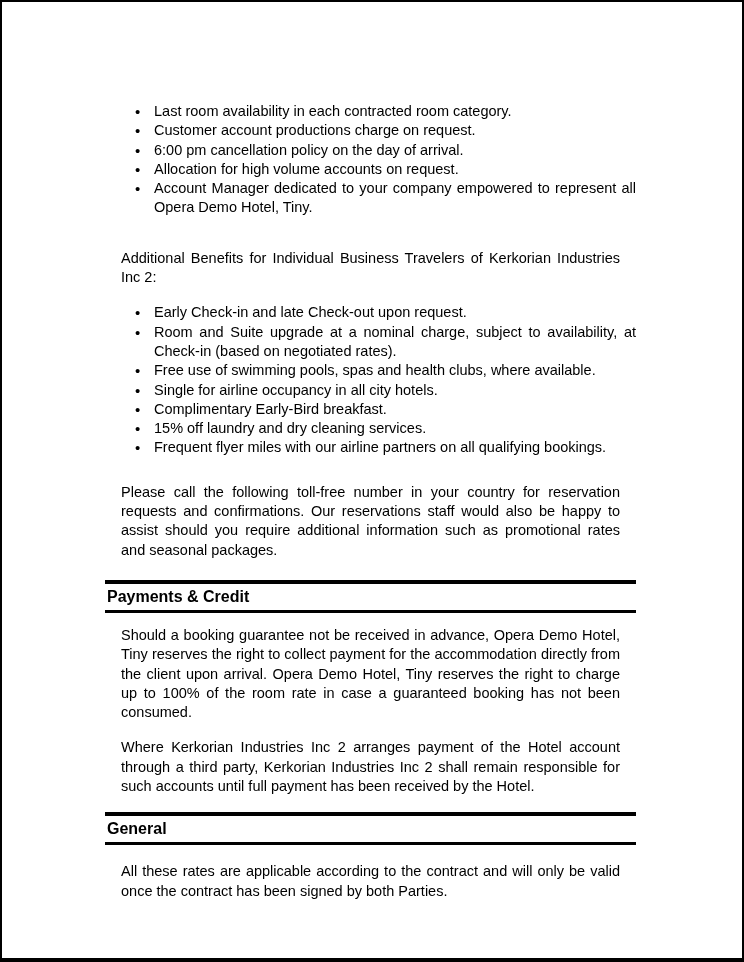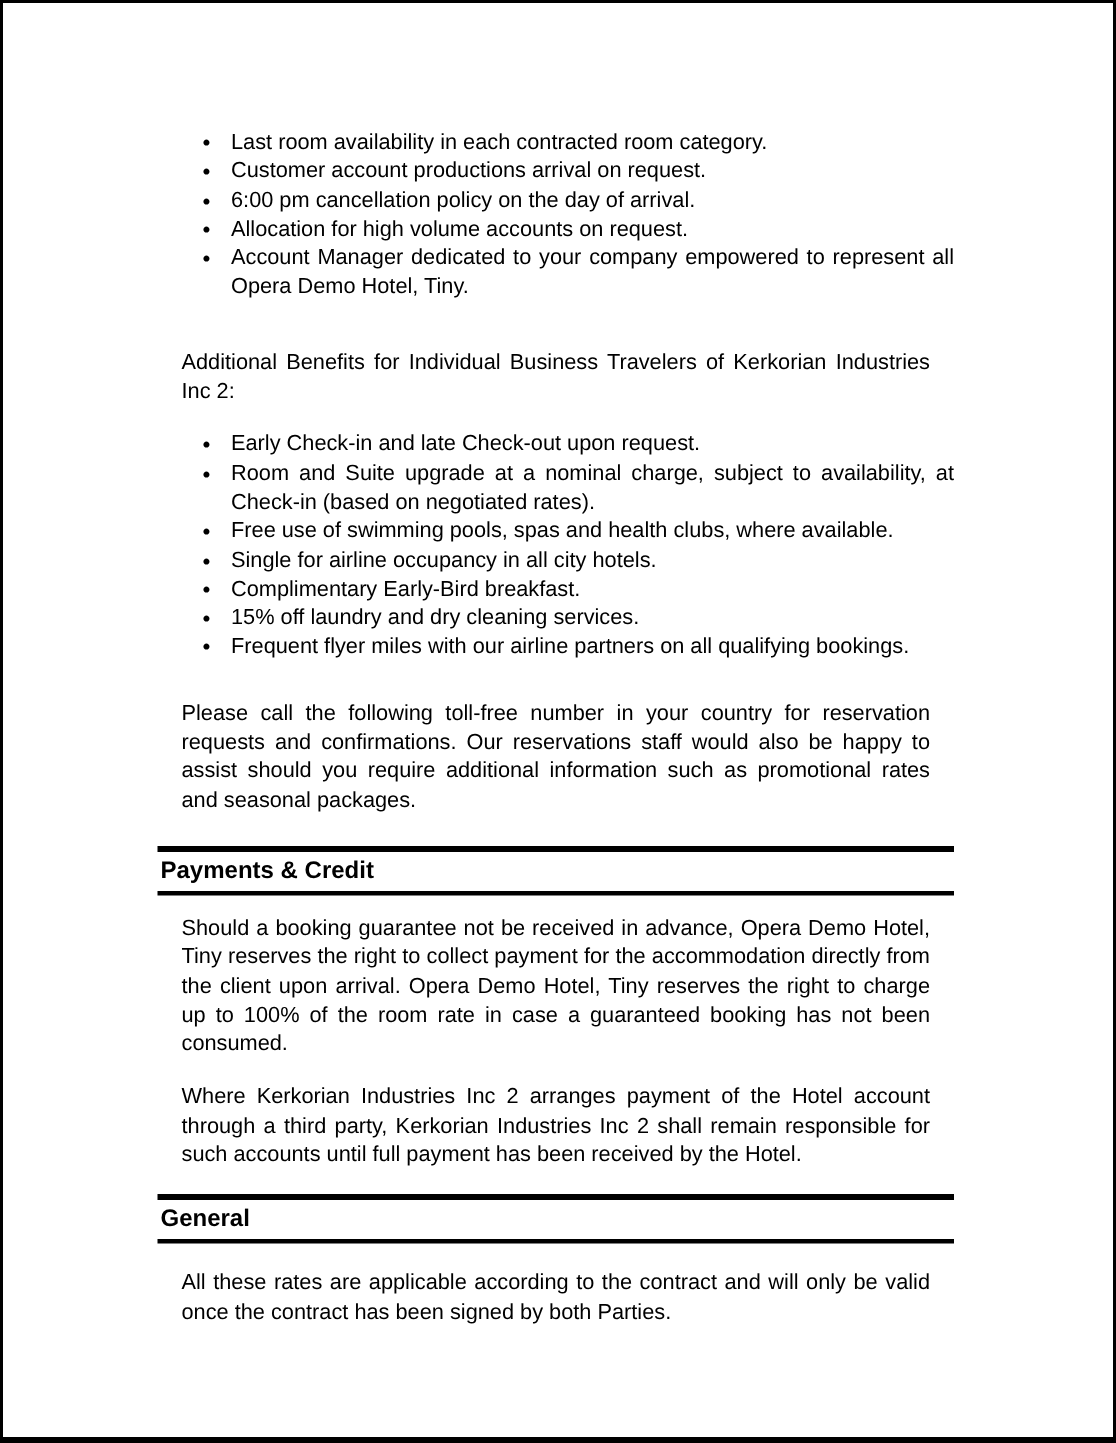--- a/index.html
+++ b/index.html
@@ -14,21 +14,21 @@
     box-sizing: border-box;
     background: #ffffff;
     border: 2px solid #000000;
     border-bottom-width: 4px;
     overflow: hidden;
     font-family: "Liberation Sans", "DejaVu Sans", sans-serif;
     color: #000000;
   }
   .content {
     position: absolute;
-    top: 0;
+    top: 16px;
     left: 103px;
     width: 531px;
     padding-top: 84px;
     font-size: 14.5px;
     line-height: 19.3px;
   }
   p {
     margin: 16px;
     text-align: justify;
   }
@@ -72,21 +72,21 @@
   h2.heading-general  { margin-top: 4px; }
 </style>
 </head>
 <body>
 
 <div class="page">
   <div class="content">
 
     <ul class="bullets list-hotel">
       <li><span class="bullet"></span><span>Last room availability in each contracted room category.</span></li>
-      <li><span class="bullet"></span><span>Customer account productions arrival on request.</span></li>
+      <li><span class="bullet"></span><span>Customer account productions charge on request.</span></li>
       <li><span class="bullet"></span><span>6:00 pm cancellation policy on the day of arrival.</span></li>
       <li><span class="bullet"></span><span>Allocation for high volume accounts on request.</span></li>
       <li><span class="bullet"></span><span>Account Manager dedicated to your company empowered to represent all Opera Demo Hotel, Tiny.</span></li>
     </ul>
 
     <p class="para-intro">Additional Benefits for Individual Business Travelers of  Kerkorian Industries Inc 2:</p>
 
     <ul class="bullets list-individual">
       <li><span class="bullet"></span><span>Early Check-in and late Check-out upon request.</span></li>
       <li><span class="bullet"></span><span>Room and Suite upgrade at a nominal charge, subject to availability, at Check-in (based on negotiated rates).</span></li>

